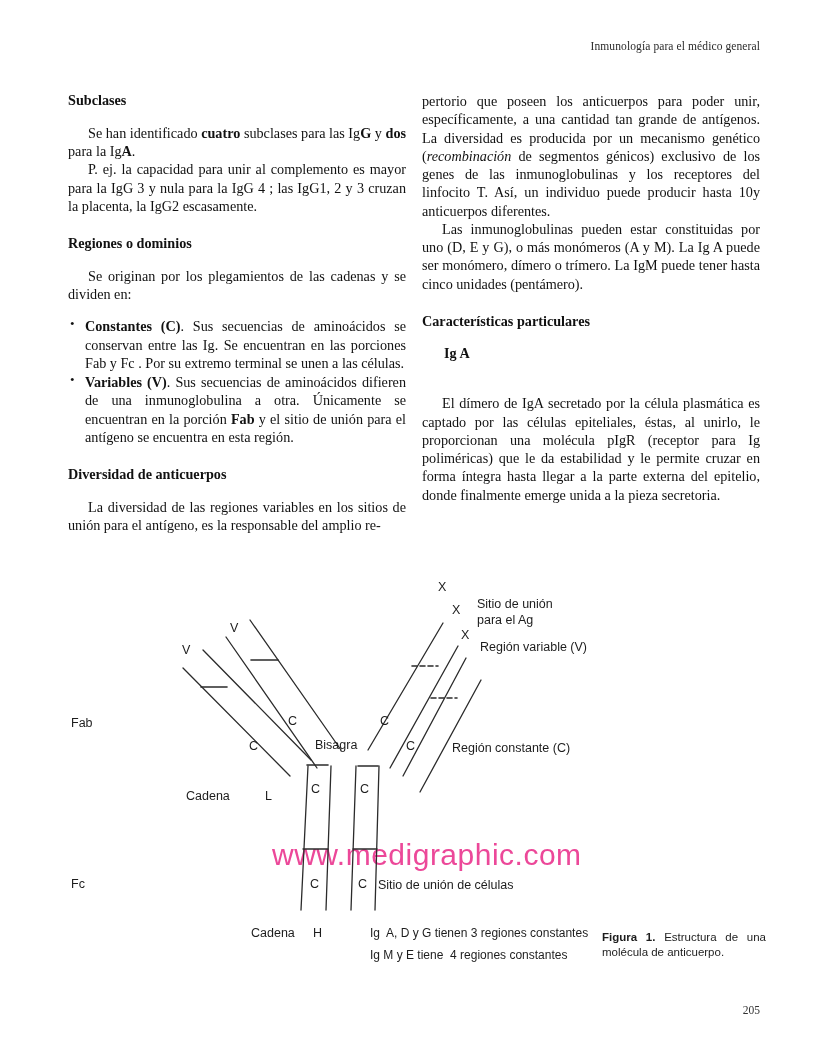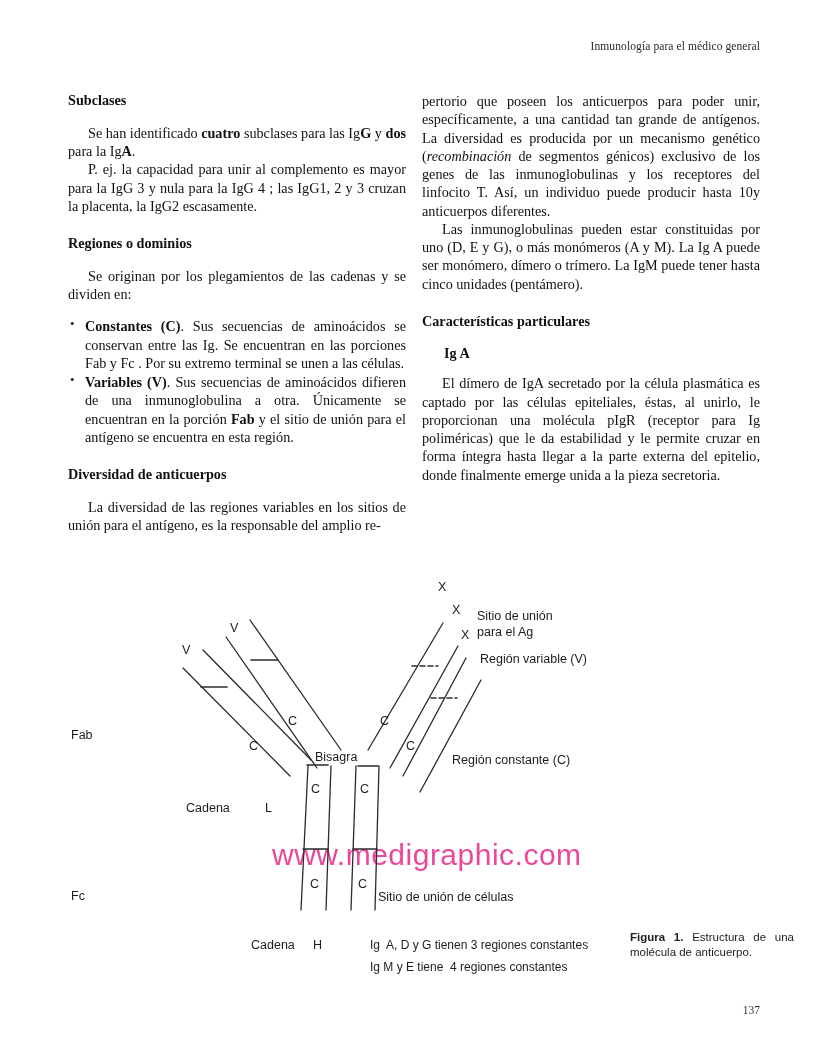--- a/index.html
+++ b/index.html
@@ -50,21 +50,21 @@
     font-weight: bold;
     margin: 0 0 14px 0;
     line-height: 1.25;
     text-align: left;
   }
   h3.sec.spaced-top { margin-top: 20px; }
 
   h4.subsec {
     font-size: 14.2px;
     font-weight: bold;
-    margin: 0 0 12px 22px;
+    margin: 0 0 32px 22px;
     line-height: 1.25;
     text-align: left;
   }
 
   p.para {
     margin: 0;
     text-indent: 20px;
     text-align: justify;
   }
   p.para.noindent { text-indent: 0; }
@@ -101,21 +101,20 @@
     font-family: "Liberation Sans", sans-serif;
   }
   .fig-svg { position: absolute; left: 0; top: 0; }
 
   .fig-label {
     position: absolute;
     font-family: "Liberation Sans", sans-serif;
     font-size: 12.5px;
     color: #1d1d1d;
     white-space: pre;
-    margin-top: 12px;
   }
   .fig-label.small { font-size: 12px; }
   .fig-letter {
     position: absolute;
     font-family: "Liberation Sans", sans-serif;
     font-size: 12.5px;
     color: #1d1d1d;
   }
 
   .watermark {
@@ -133,21 +132,20 @@
   .fig-caption {
     position: absolute;
     left: 602px;
     top: 930px;
     width: 164px;
     font-family: "Liberation Sans", sans-serif;
     font-size: 11.5px;
     line-height: 1.32;
     color: #1d1d1d;
     text-align: justify;
-    margin-left: 28px;
   }
   .fig-caption b { font-weight: bold; }
 
   .page-number {
     position: absolute;
     right: 68px;
     top: 1004px;
     font-family: "Liberation Serif", serif;
     font-size: 11.5px;
     color: #333;
@@ -274,15 +272,15 @@
     <div class="fig-label" style="left:480px; top:60px;">Región variable (V)</div>
     <div class="fig-label" style="left:452px; top:161px;">Región constante (C)</div>
     <div class="fig-label" style="left:378px; top:298px;">Sitio de unión de células</div>
 
     <div class="fig-label small" style="left:370px; top:346px;">Ig  A, D y G tienen 3 regiones constantes</div>
     <div class="fig-label small" style="left:370px; top:368px;">Ig M y E tiene  4 regiones constantes</div>
   </div>
 
   <div class="fig-caption"><b>Figura 1.</b><span> Estructura de una molécula de anticuerpo.</span></div>
 
-  <div class="page-number">137</div>
+  <div class="page-number">205</div>
 
 </div>
 
 </body></html>

